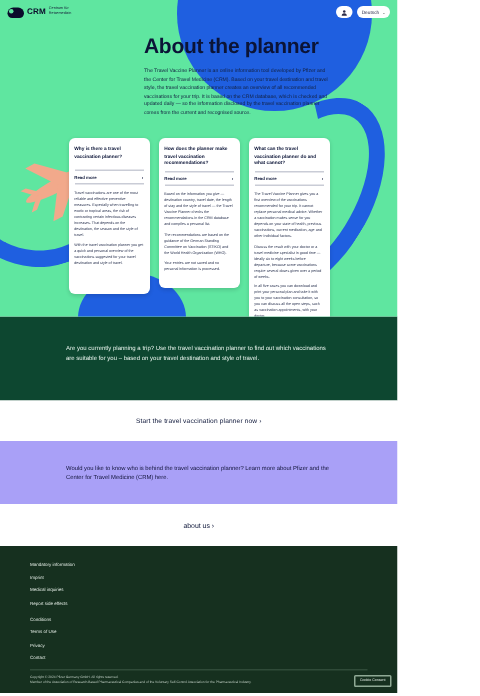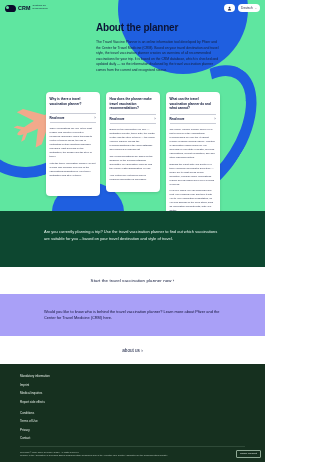--- a/index.html
+++ b/index.html
@@ -122,21 +122,21 @@
   }
   .pill-sm { width: 11px; padding: 0; }
   .pill-caret { font-size: 2.6px; margin-left: 2px; color: #444; }
 
   .hero-inner {
     position: relative;
     z-index: 4;
     padding: 22px 44px 0 96px;
   }
   .hero-title {
-    font-size: 10px;
+    font-size: 14px;
     font-weight: bold;
     color: #0b1437;
     letter-spacing: -.2px;
     margin-bottom: 7px;
   }
   .hero-copy {
     font-size: 3.4px;
     line-height: 1.62;
     color: #13203f;
     max-width: 124px;

